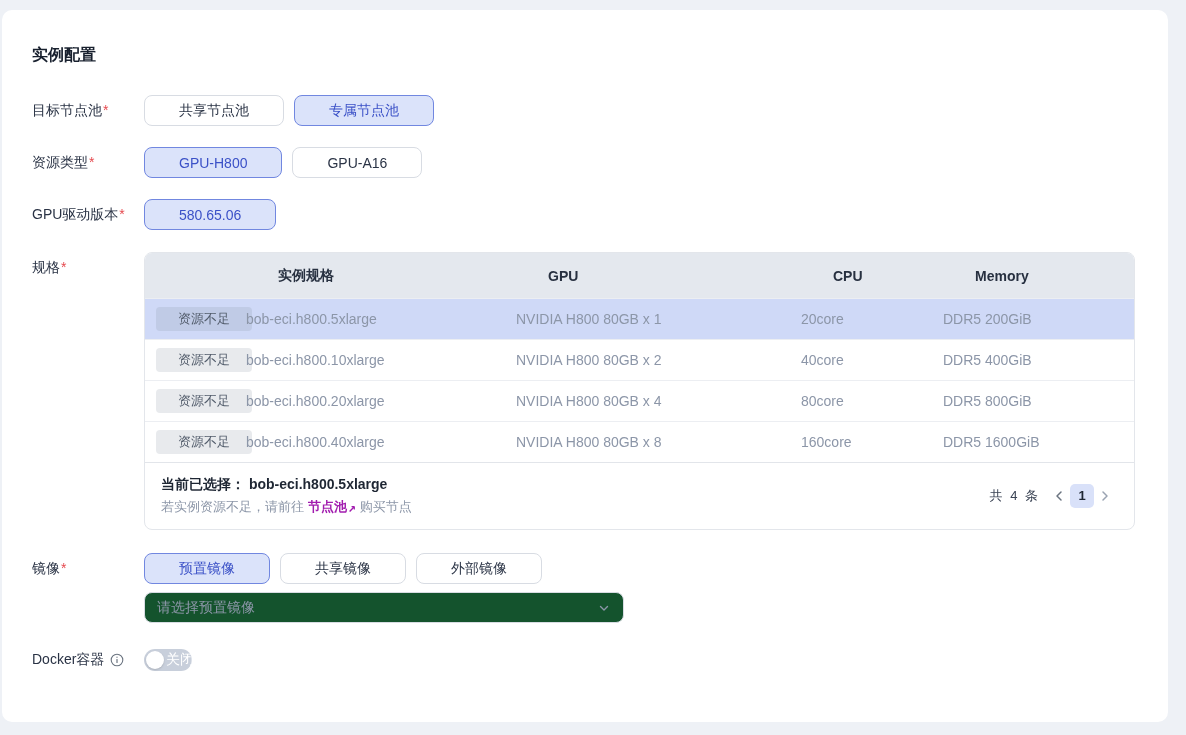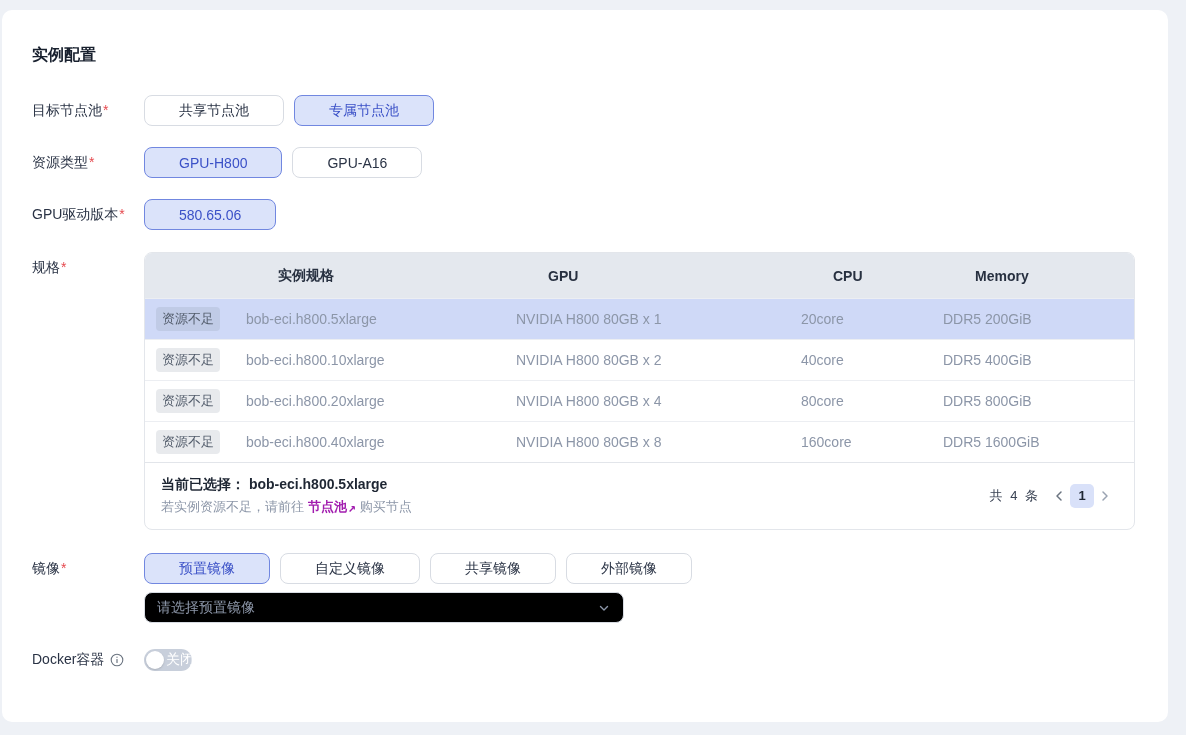--- a/index.html
+++ b/index.html
@@ -45,21 +45,21 @@
   .spec-row:first-of-type { border-top:none; }
   .spec-row.selected { background:#cfd9f7; }
   .spec-row .cell { color:#8c96a8; font-size:14px; }
   .cell { padding-right:8px; }
   .col-badge { width:101px; flex:0 0 101px; padding-left:11px; }
   .col-spec  { width:270px; flex:0 0 270px; }
   .col-gpu   { width:285px; flex:0 0 285px; }
   .col-cpu   { width:142px; flex:0 0 142px; }
   .col-mem   { flex:1; }
   .badge {
-    display:inline-block; padding:3px 6px; border-radius:4px;
+    display:inline-block; padding:3px 22px; border-radius:4px;
     background:rgba(130,140,156,0.18); color:#525c6b; font-size:13px; white-space:nowrap;
   }
   .spec-footer {
     display:flex; justify-content:space-between; align-items:center;
     border-top:1px solid #e2e5ea; padding:11px 18px 12px 16px; min-height:67px;
   }
   .sel-line { font-size:14px; color:#1e2633; font-weight:700; margin-bottom:4px; }
   .sel-line .sel-value { font-weight:700; }
   .hint-line { font-size:13px; color:#8c96a8; display:flex; align-items:center; gap:4px;font-family:Liberation Mono, monospace; }
   .pool-link { color:#a21caf; font-weight:700; cursor:pointer; display:inline-flex; align-items:flex-end; gap:1px; }
@@ -68,21 +68,21 @@
   .page-arrow { width:22px; height:22px; display:inline-flex; align-items:center; justify-content:center; cursor:pointer; }
   .page-num {
     min-width:24px; height:24px; display:inline-flex; align-items:center; justify-content:center;
     background:#d9e1f9; border-radius:5px; color:#1e2633; font-weight:700; font-size:13px; cursor:pointer;
   }
 
   .select-row { margin-top:-7px; margin-bottom:25px; }
   .select-box {
     width:480px; height:31px; border:1px solid #d8dce3; border-radius:8px;
     display:flex; align-items:center; justify-content:space-between;
-    padding:0 12px; background:#000000; cursor:pointer;
+    padding:0 12px; background:#14532d; cursor:pointer;
   }
   .select-placeholder { color:#8c96a8; font-size:14px; }
 
   .docker-row { display:flex; align-items:center; margin-bottom:0; }
   .docker-label { display:flex; align-items:center; gap:6px; }
   .info-icon { display:inline-flex; }
   .toggle {
     width:48px; height:22px; border-radius:11px; background:#c8cfdb;
     display:flex; align-items:center; padding:0 4px 0 2px; cursor:pointer;
   }
@@ -194,21 +194,20 @@
         </div>
       </div>
 
     </div>
   </div>
 
   <div class="form-row" style="margin-bottom:15px;">
     <div class="form-label"><span>镜像</span><span class="req">*</span></div>
     <div class="controls">
       <div class="seg-btn selected">预置镜像</div>
-      <div class="seg-btn">自定义镜像</div>
       <div class="seg-btn">共享镜像</div>
       <div class="seg-btn">外部镜像</div>
     </div>
   </div>
 
   <div class="form-row select-row">
     <div class="form-label"></div>
     <div class="select-box">
       <span class="select-placeholder">请选择预置镜像</span>
       <svg width="14" height="14" viewBox="0 0 14 14">

